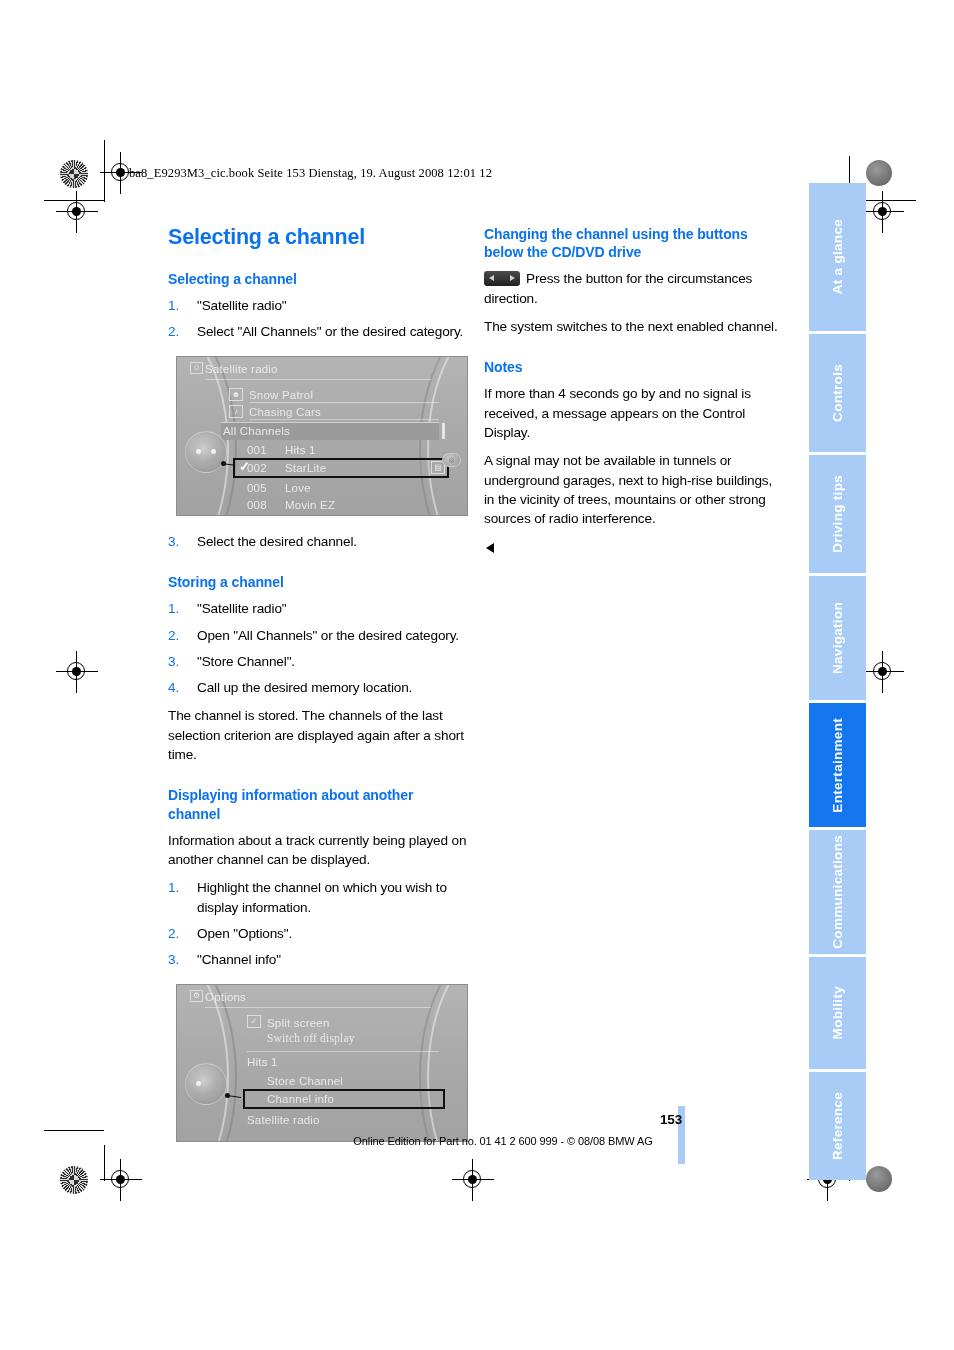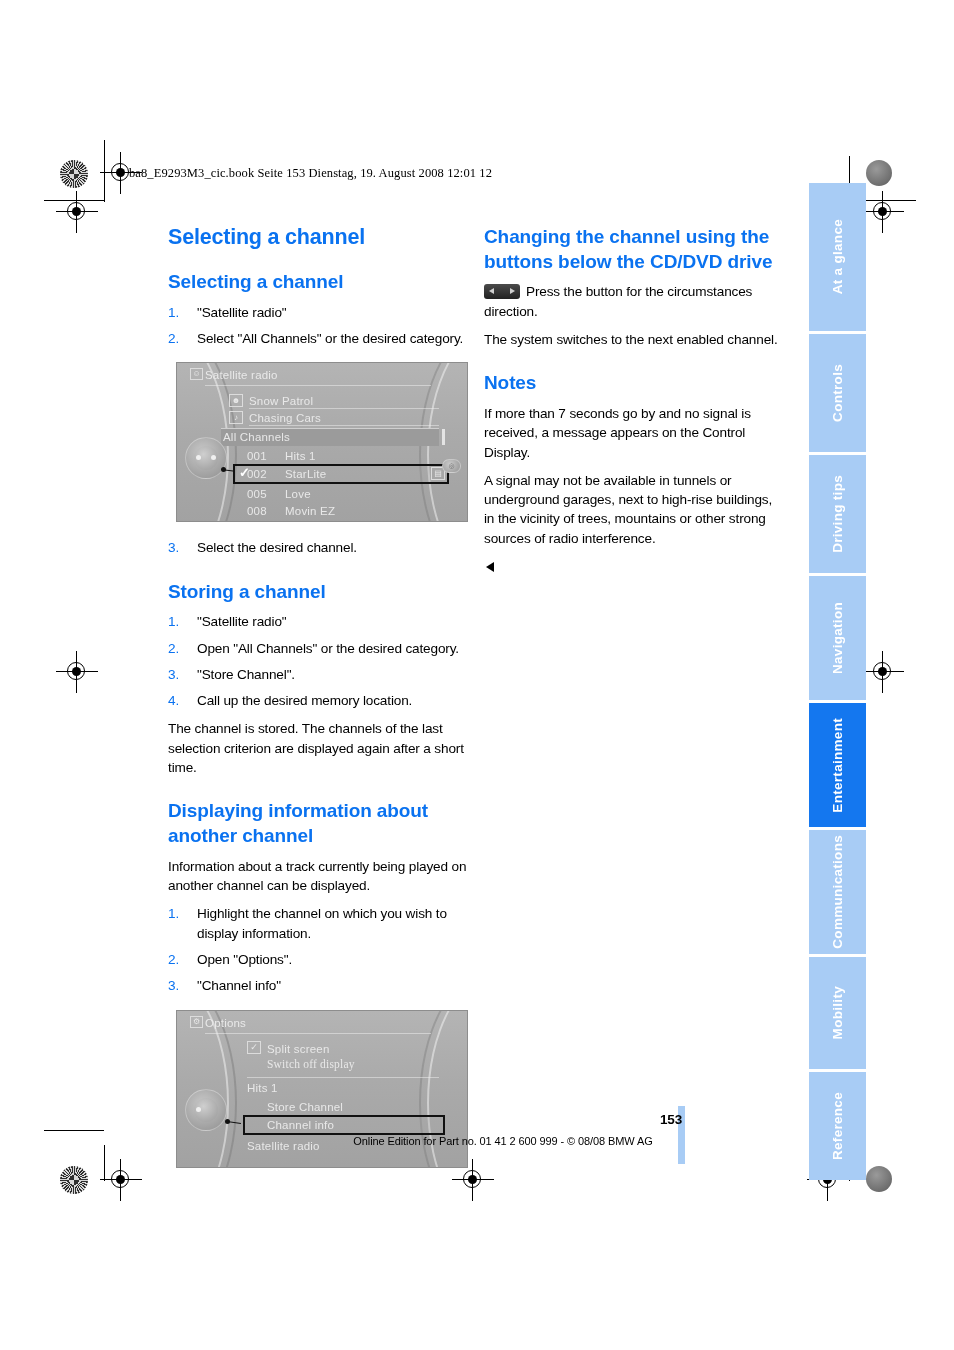--- a/index.html
+++ b/index.html
@@ -123,21 +123,21 @@
 
   h1.page-title {
     margin: 0 0 20px 0;
     font-size: 21.5px;
     font-weight: bold;
     color: #0a72f0;
     letter-spacing: -0.2px;
   }
   h2.sub {
     margin: 0 0 8px 0;
-    font-size: 19px;
+    font-size: 14px;
     font-weight: bold;
     color: #0a72f0;
     line-height: 1.3;
     letter-spacing: -0.1px;
   }
   h2.sub.tight-top { margin-top: 22px; }
 
   p.body {
     margin: 0 0 9px 0;
     font-size: 13.6px;
@@ -708,21 +708,21 @@
 
   <h2 class="sub">Changing the channel using the buttons below the CD/DVD drive</h2>
   <p class="body">
     <span class="btn-icon">
       <span class="tri-l"></span><span class="tri-r"></span>
     </span><span>Press the button for the circumstances direction.</span>
   </p>
   <p class="body">The system switches to the next enabled channel.</p>
 
   <h2 class="sub tight-top">Notes</h2>
-  <p class="body">If more than 7 seconds go by and no signal is received, a message appears on the Control Display.</p>
+  <p class="body">If more than 4 seconds go by and no signal is received, a message appears on the Control Display.</p>
 
   <p class="body">A signal may not be available in tunnels or underground garages, next to high-rise buildings, in the vicinity of trees, mountains or other strong sources of radio interference.</p>
   <p class="body"><span class="end-mark"></span></p>
 
 </div>
 
 <div class="footer-bar"></div>
 <div class="page-number" style="width:auto; right:272px;"><span>153</span></div>
 <div class="footer-line" style="left:0; width:940px;"><span>Online Edition for Part no. 01 41 2 600 999 - © 08/08 BMW AG</span></div>
 

